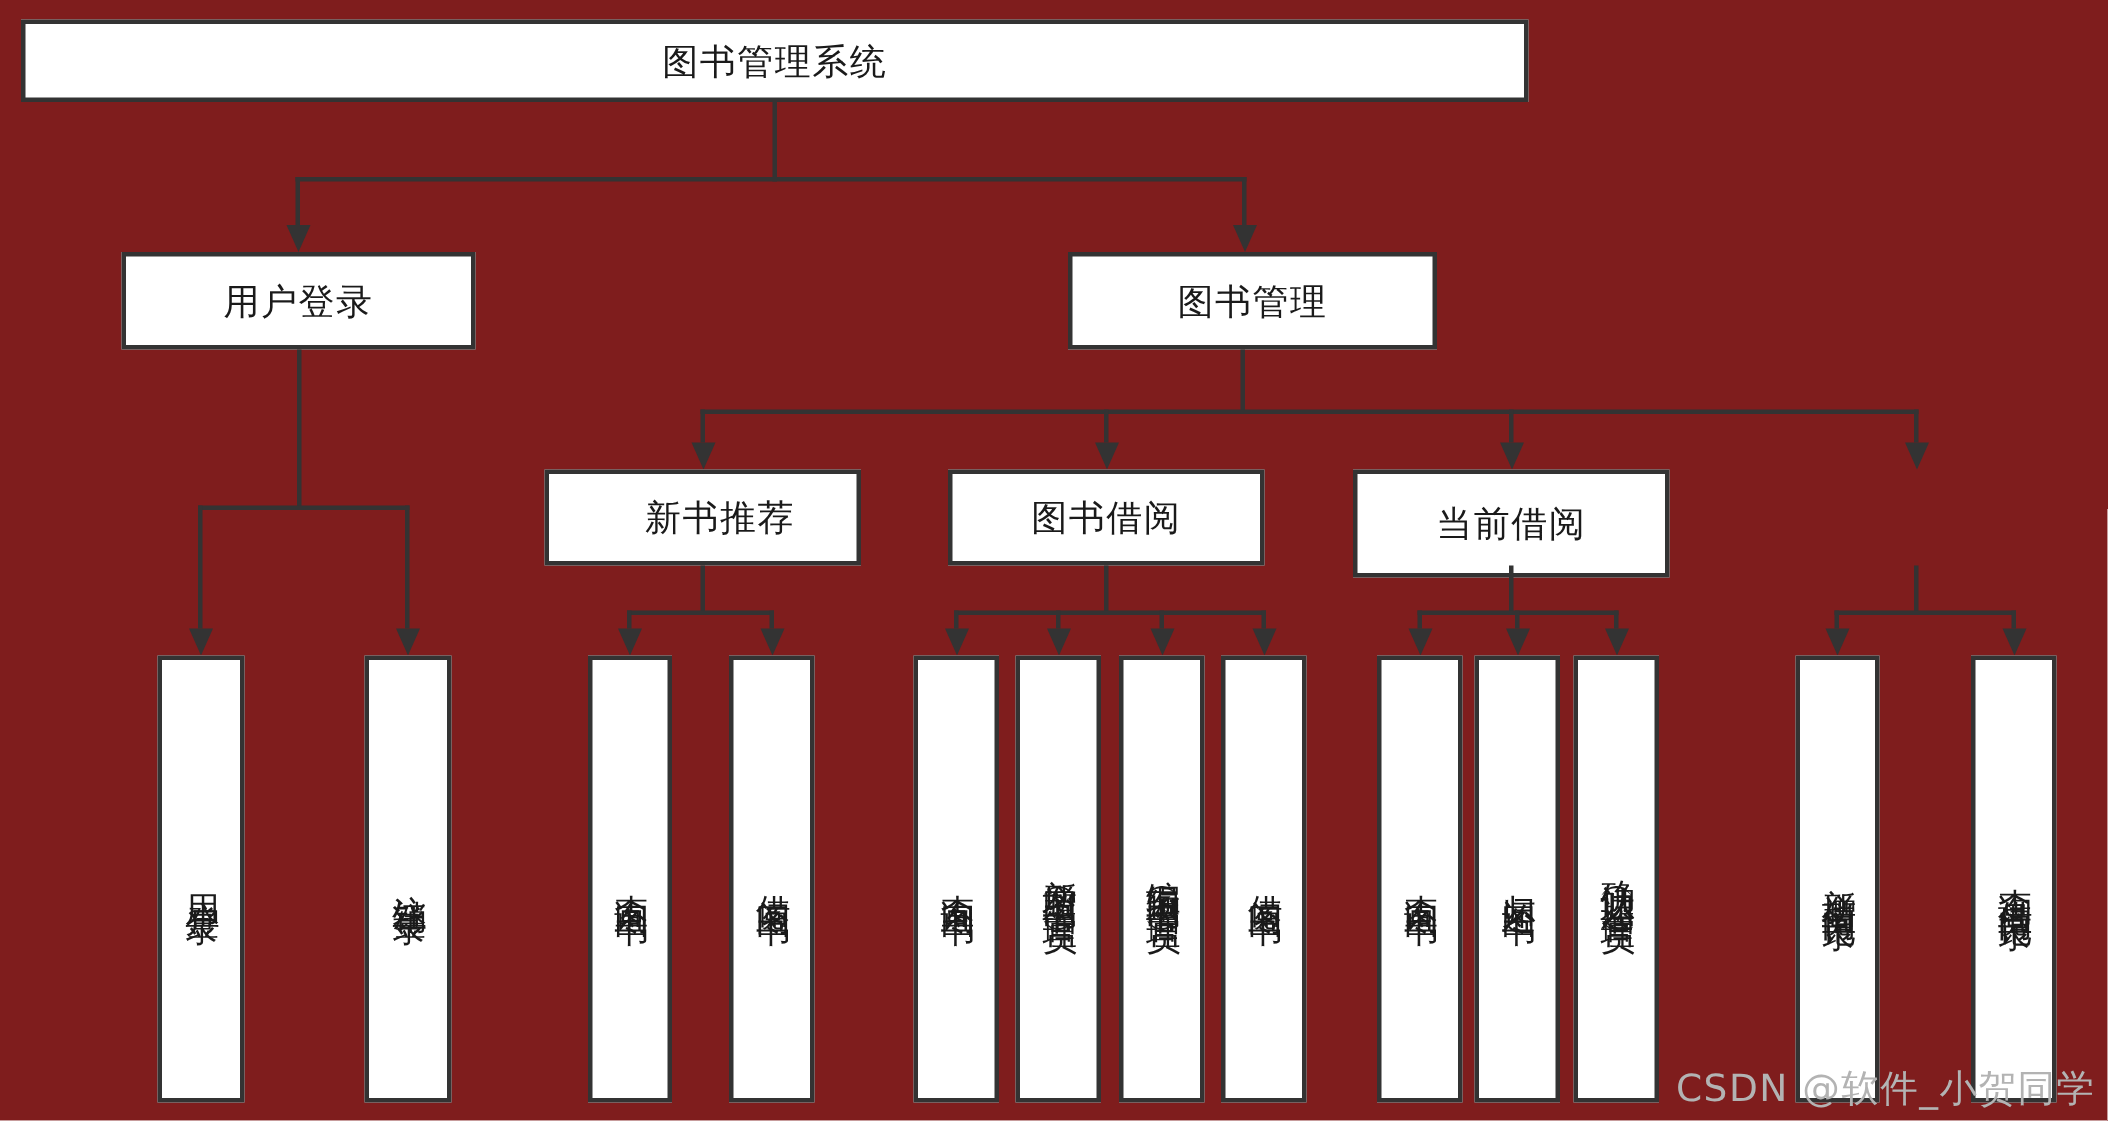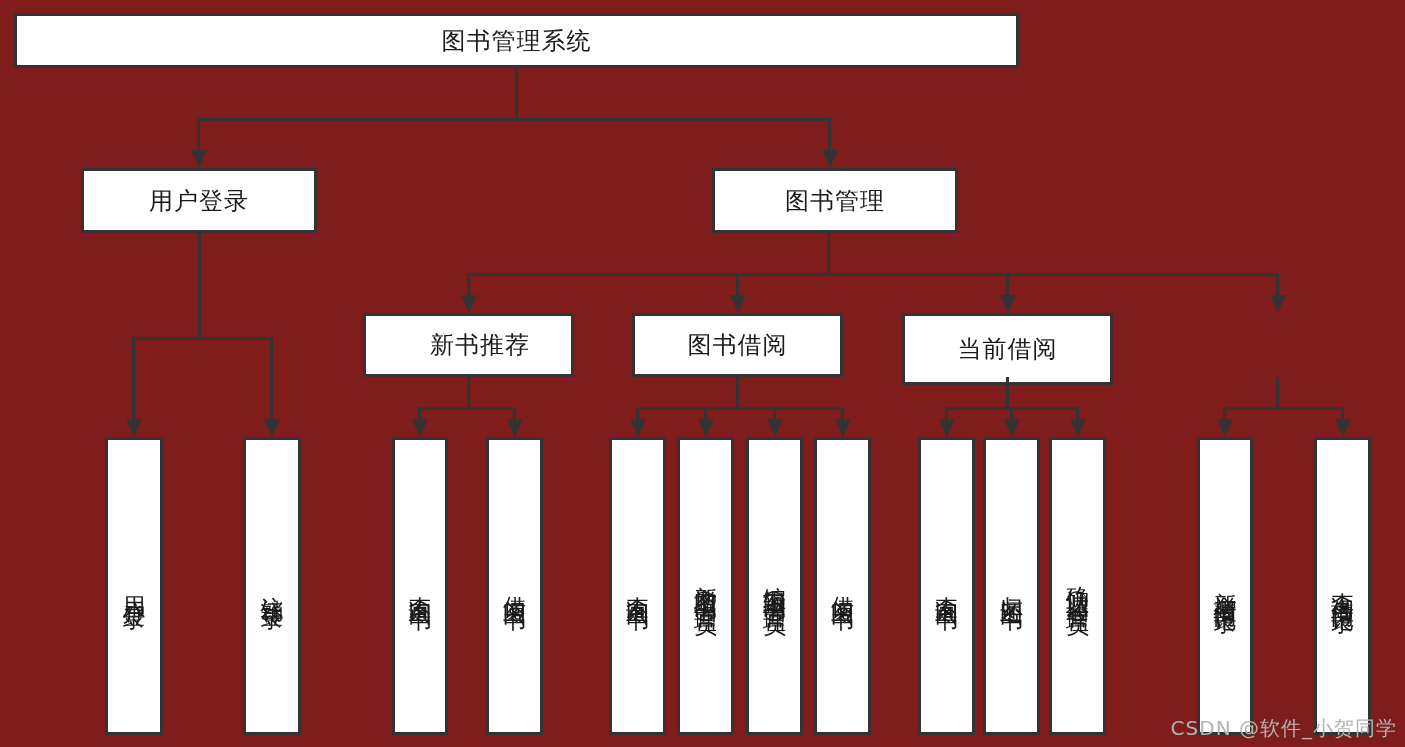--- a/index.html
+++ b/index.html
@@ -75,21 +75,21 @@
     width: 0;
     height: 0;
     border-left: 8px solid transparent;
     border-right: 8px solid transparent;
     border-top: 18px solid #333333;
   }
   .watermark {
     position: absolute;
     right: 8px;
     bottom: 5px;
-    font-size: 20px;
+    font-size: 25px;
     letter-spacing: 1px;
     color: #b3b3b3;
     white-space: nowrap;
   }
 </style>
 </head>
 <body>
 
 <div class="canvas">
 

